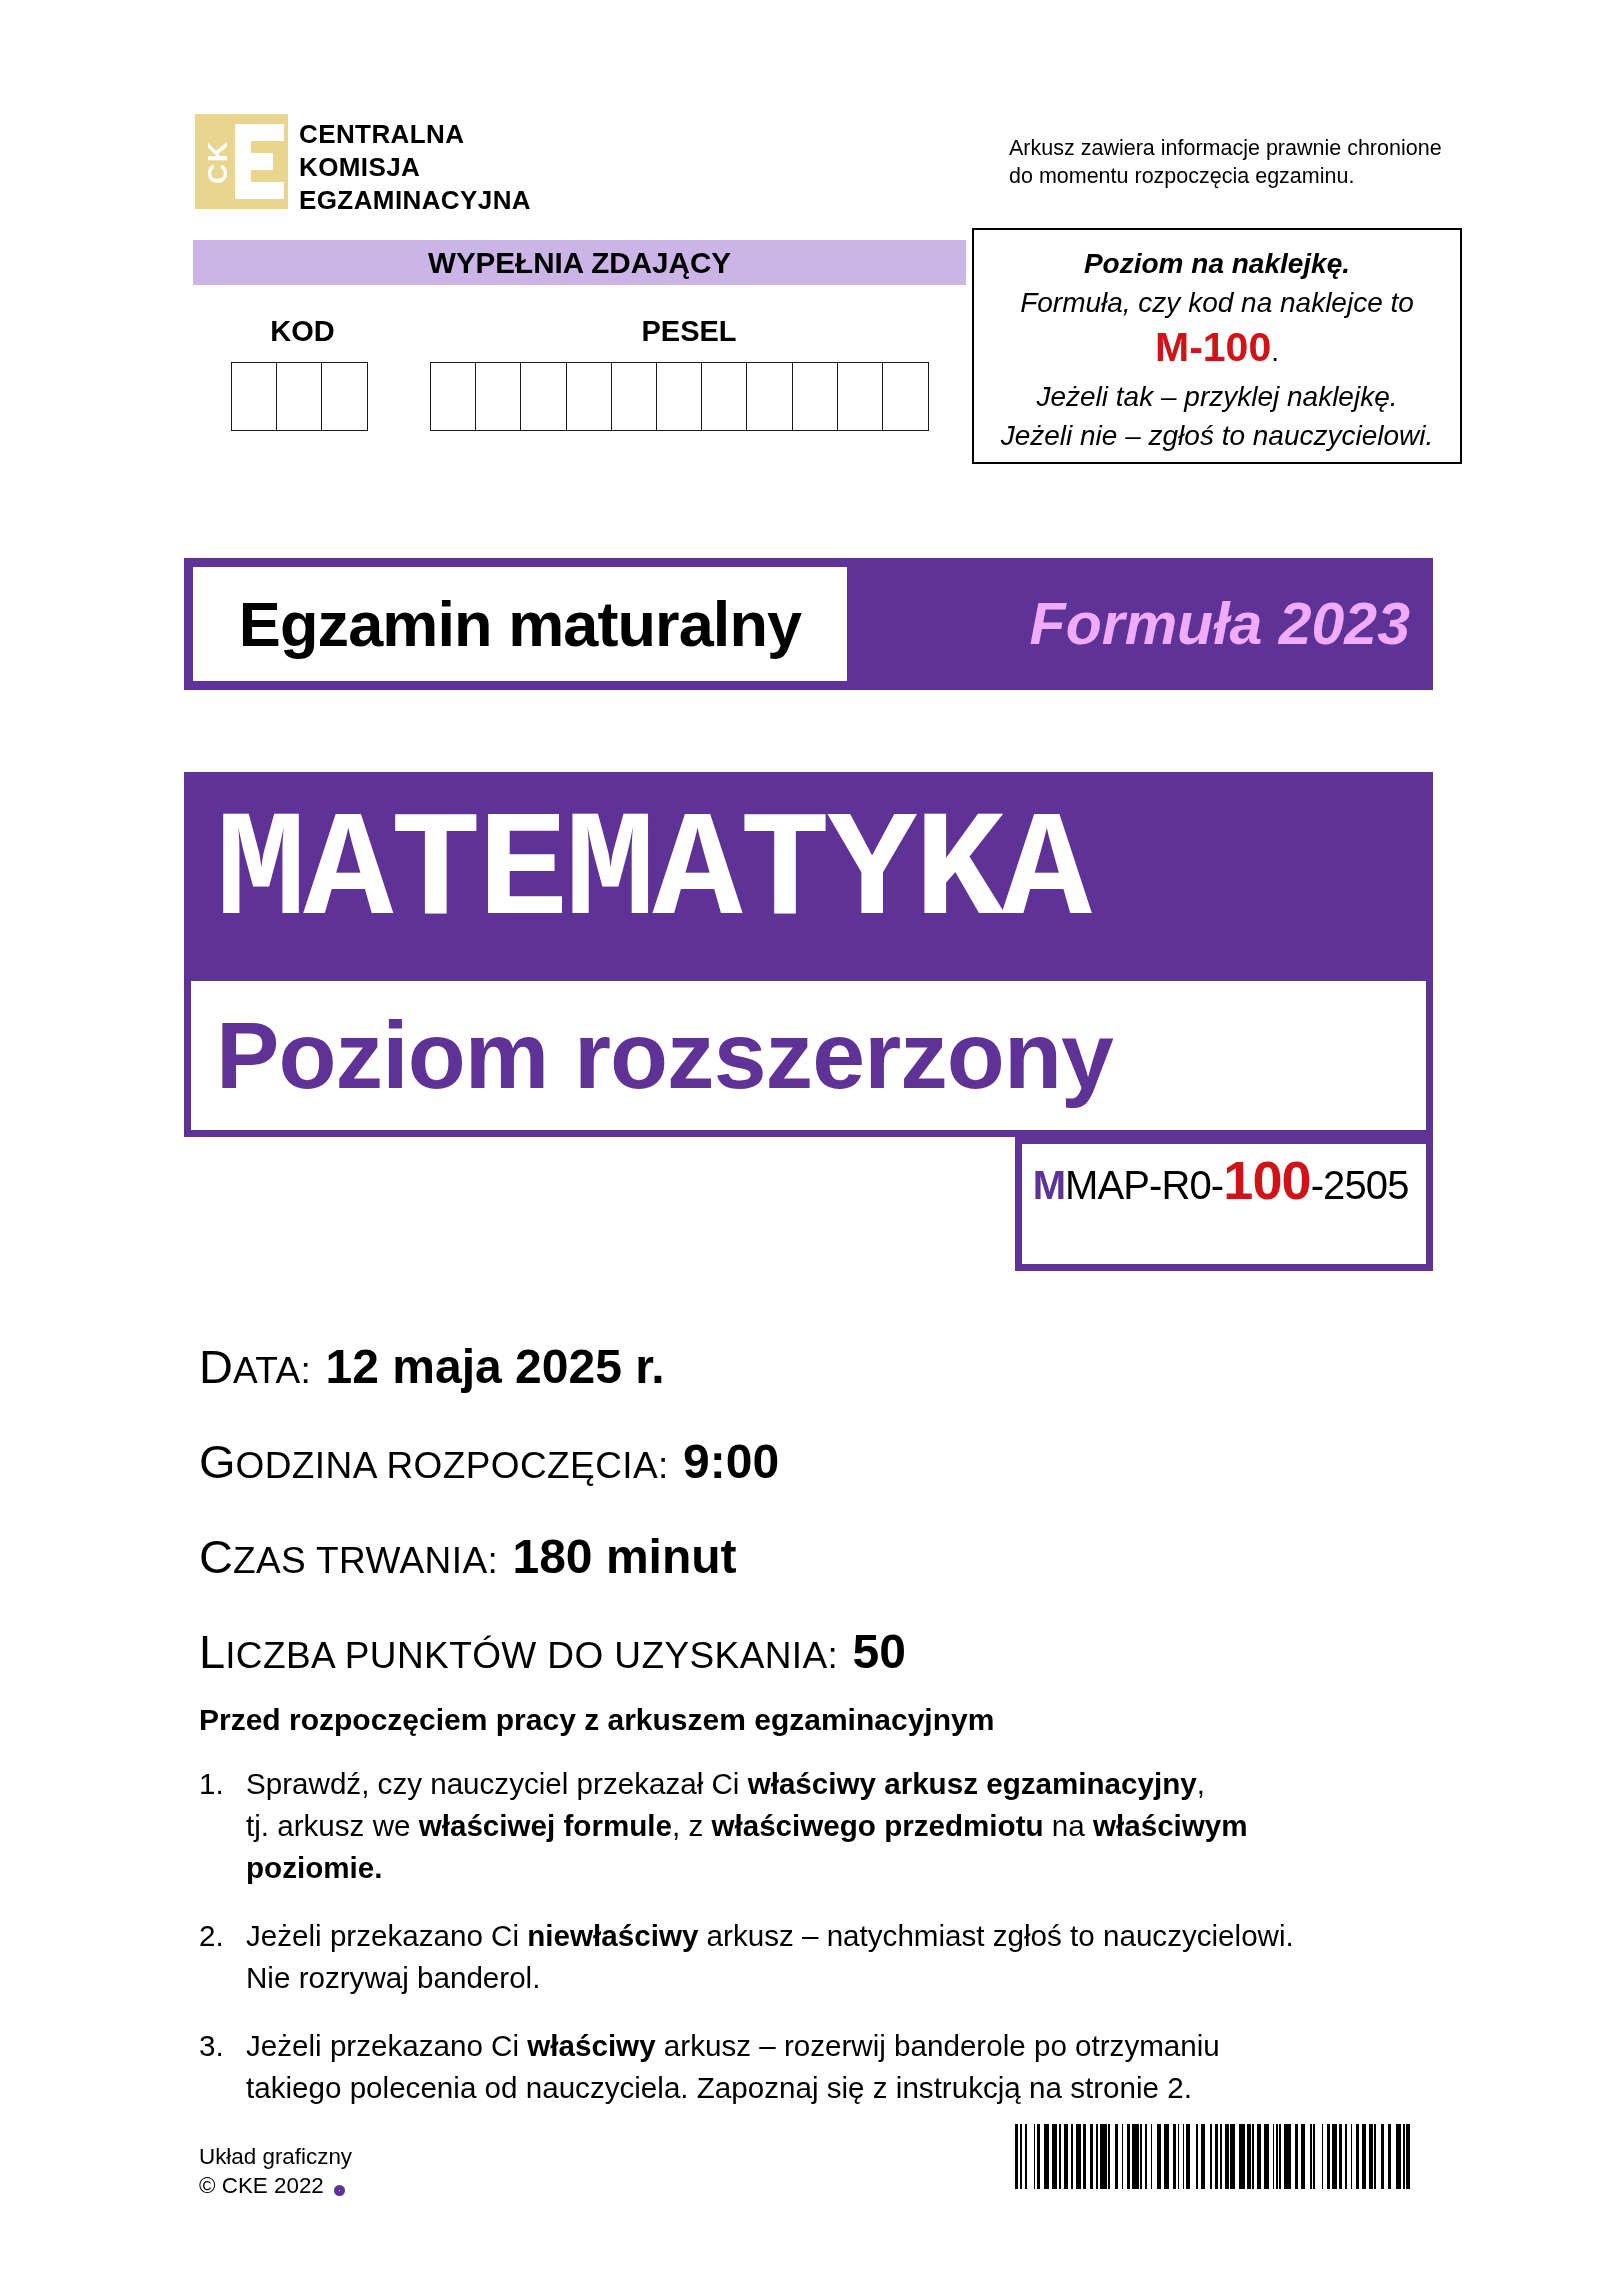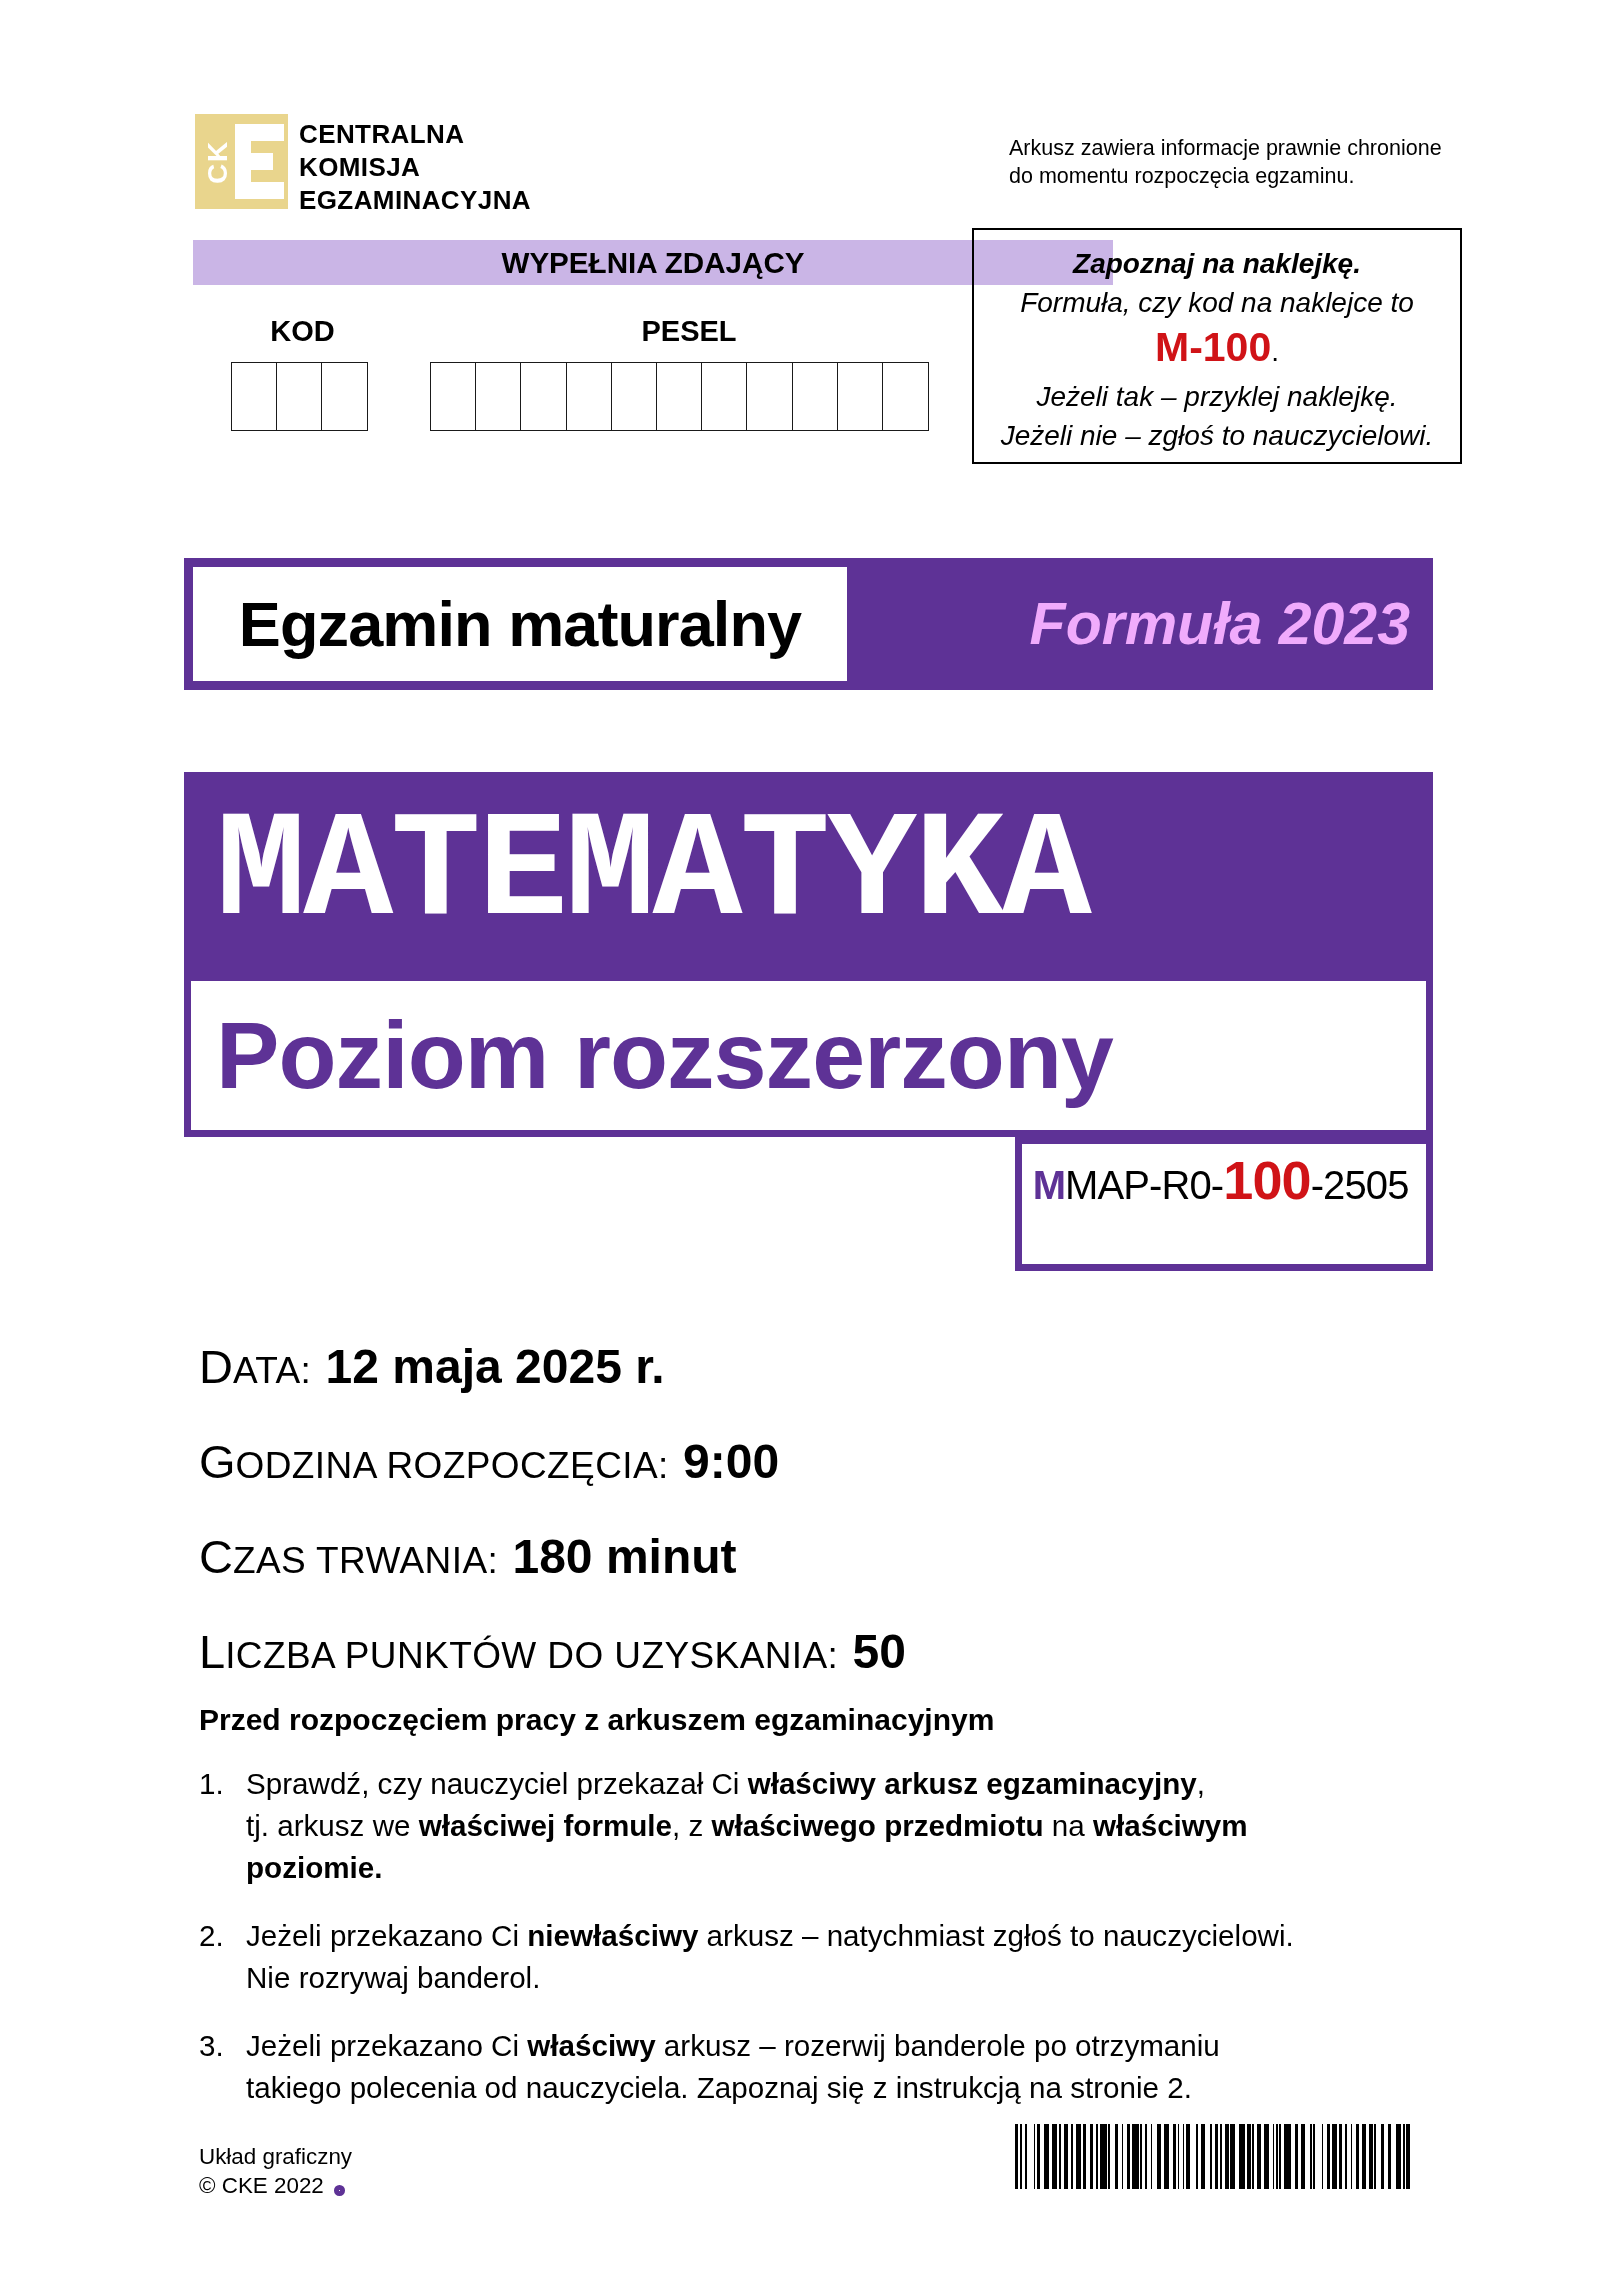--- a/index.html
+++ b/index.html
@@ -25,21 +25,21 @@
       linear-gradient(#fff,#fff) 0 0/16px 100% no-repeat,
       linear-gradient(#fff,#fff) 0 0/100% 17px no-repeat,
       linear-gradient(#fff,#fff) 0 50%/38px 17px no-repeat,
       linear-gradient(#fff,#fff) 0 100%/100% 17px no-repeat;}
   .org-name{left:299px;top:118px;font-weight:bold;font-size:26px;line-height:33px;letter-spacing:0.4px;}
 
   
   .legal{left:1009px;top:134px;font-size:21.5px;line-height:28px;}
 
   
-  .band{left:193px;top:240px;width:920px;height:45px;background:var(--purple-light);
+  .band{left:193px;top:240px;width:773px;height:45px;background:var(--purple-light);
     display:flex;align-items:center;justify-content:center;font-weight:bold;font-size:29.6px;}
   .code-label{top:315px;text-align:center;font-weight:bold;font-size:29px;}
   .kod-label{left:231px;width:143px;}
   .pesel-label{left:430px;width:518px;}
   .boxes{top:362px;display:flex;}
   .kod-boxes{left:231px;}
   .pesel-boxes{left:430px;}
   .cell{width:47px;height:69px;background:#fff;border:1.8px solid #1a1a1a;margin-left:-1.8px;}
   .cell:first-child{margin-left:0;}
   .pesel-boxes .cell{width:47px;}
@@ -136,21 +136,21 @@
     <div class="cell"></div>
     <div class="cell"></div>
     <div class="cell"></div>
     <div class="cell"></div>
     <div class="cell"></div>
     <div class="cell"></div>
     <div class="cell"></div>
   </div>
 
 <div class="abs sticker">
-  <div class="t1">Zapoznaj na naklejkę.</div>
+  <div class="t1">Poziom na naklejkę.</div>
   <div class="t2">Formuła, czy kod na naklejce to</div>
   <div class="code-line"><span class="code">M-100</span><span>.</span></div>
   <div class="t4">Jeżeli tak – przyklej naklejkę.</div>
   <div class="t5">Jeżeli nie – zgłoś to nauczycielowi.</div>
 </div>
 
 <div class="abs banner">
   <div class="banner-white">
     <span>Egzamin maturalny</span>
   </div>

